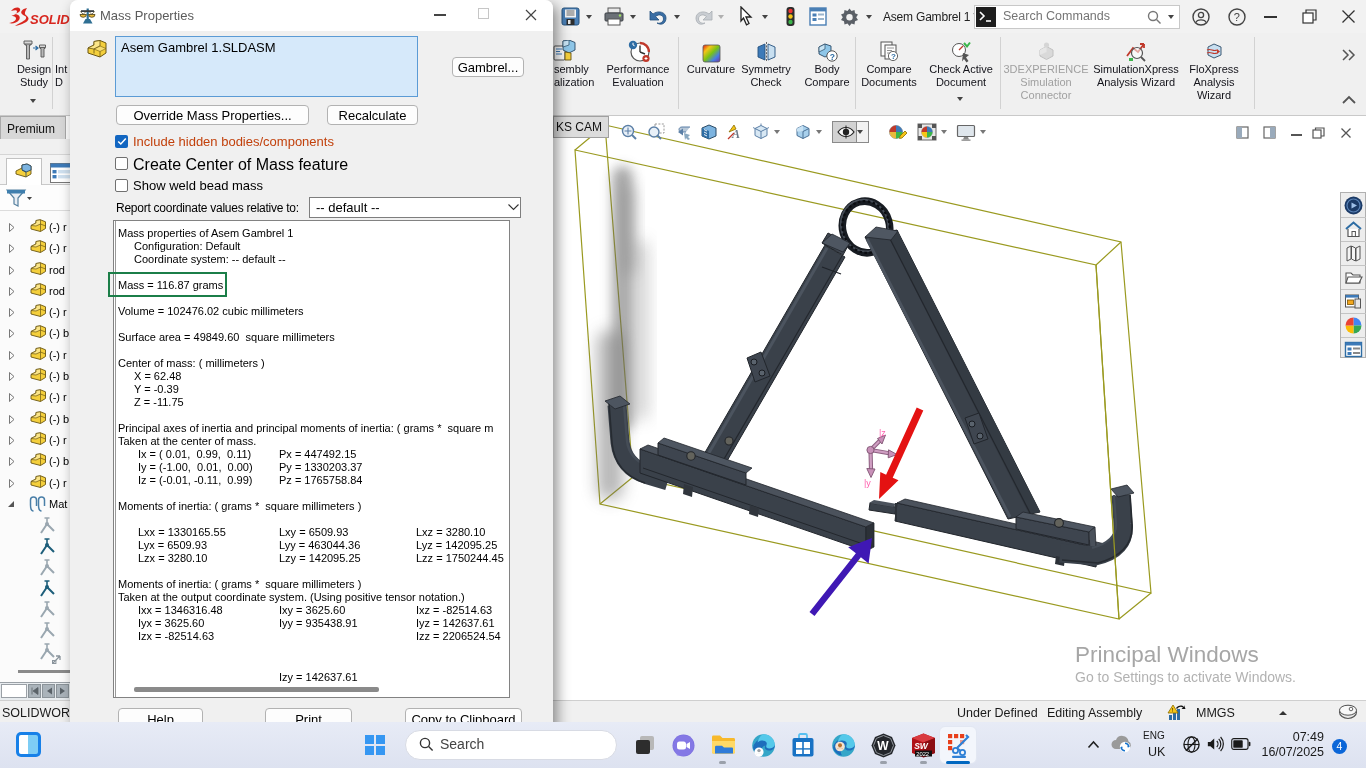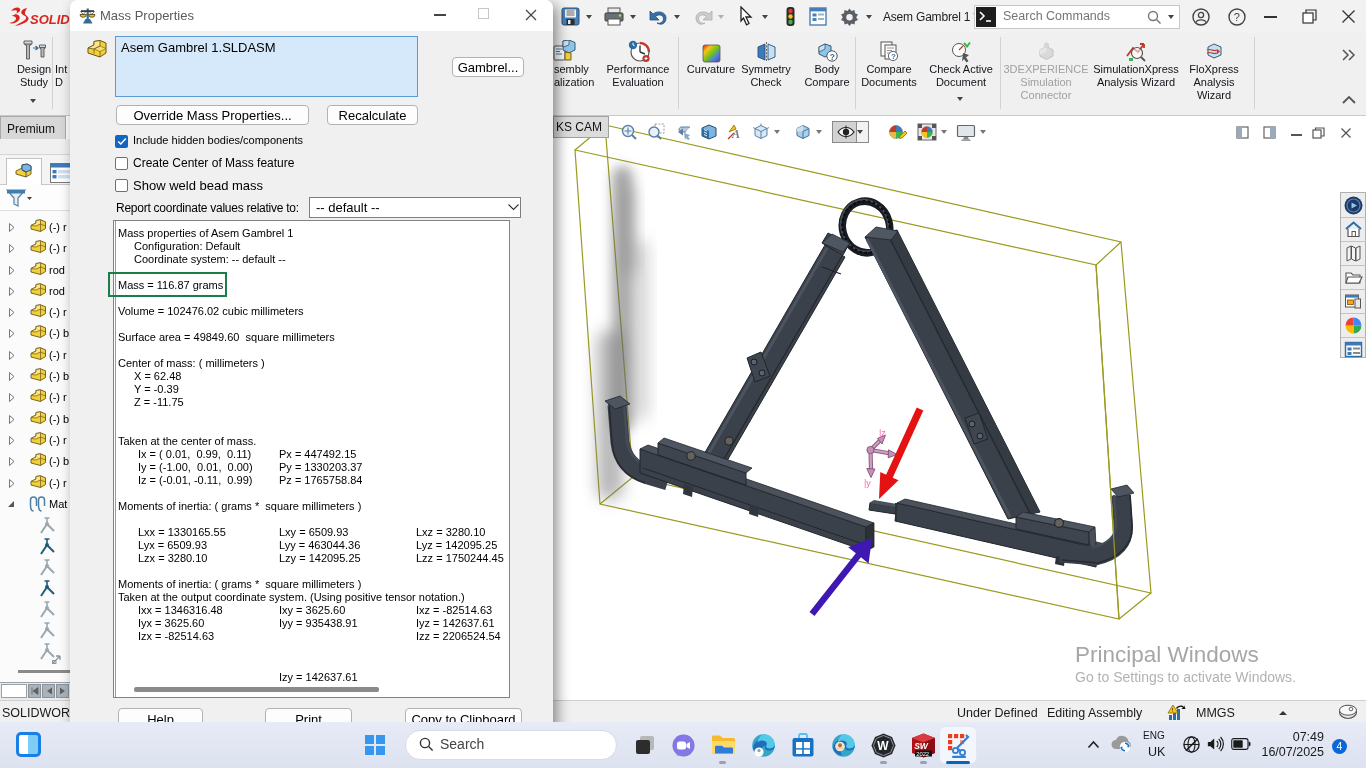--- a/index.html
+++ b/index.html
@@ -895,23 +895,23 @@
   <div class="abs" style="left:51px;top:40px;font-size:13px;color:#000;">Asem Gambrel 1.SLDASM</div>
 
   <div class="btn" style="left:382px;top:57px;width:72px;height:20px;line-height:19px;">Gambrel...</div>
   <div class="btn" style="left:46px;top:105px;width:193px;height:20px;line-height:19px;">Override Mass Properties...</div>
   <div class="btn" style="left:257px;top:105px;width:91px;height:20px;line-height:19px;">Recalculate</div>
 
   <div class="abs" style="left:45px;top:135px;width:13px;height:13px;background:#1266c1;border-radius:2px;"></div>
   <svg class="abs" style="left:46.5px;top:137px;" width="10" height="9" viewBox="0 0 10 9">
         <path d="M1.2 4.5 L3.8 7 L8.8 1.5" stroke="#fff" stroke-width="1.5" fill="none"></path>
       </svg>
-  <div class="abs" style="left:63px;top:134px;font-size:11px;color:#000000;">Include hidden bodies/components</div>
+  <div class="abs" style="left:63px;top:134px;font-size:13px;color:#c2410c;">Include hidden bodies/components</div>
   <div class="abs" style="left:45px;top:157px;width:13px;height:13px;background:#fff;border:1px solid #707070;border-radius:2px;"></div>
-  <div class="abs" style="left:63px;top:156px;font-size:12px;color:#000;">Create Center of Mass feature</div>
+  <div class="abs" style="left:63px;top:156px;font-size:16px;color:#000;">Create Center of Mass feature</div>
   <div class="abs" style="left:45px;top:179px;width:13px;height:13px;background:#fff;border:1px solid #707070;border-radius:2px;"></div>
   <div class="abs" style="left:63px;top:178px;font-size:13px;color:#000;">Show weld bead mass</div>
 
   <div class="abs" style="left:46px;top:201px;font-size:12px;letter-spacing:-0.25px;color:#000;">Report coordinate values relative to:</div>
   <div class="abs" style="left:239px;top:197px;width:212px;height:21px;background:#fff;border:1px solid #7e7e7e;"></div>
   <div class="abs" style="left:246px;top:200px;font-size:13px;color:#000;">-- default --</div>
   <svg class="abs" style="left:438px;top:204px;" width="11" height="7" viewBox="0 0 11 7">
         <path d="M0.5 0.5 L5.5 5.5 L10.5 0.5" stroke="#333" stroke-width="1.1" fill="none"></path>
       </svg>
 
@@ -919,20 +919,21 @@
     <div class="abs" style="left:4px;top:6px;">Mass properties of Asem Gambrel 1</div>
     <div class="abs" style="left:20px;top:19px;">Configuration: Default</div>
     <div class="abs" style="left:20px;top:32px;">Coordinate system: -- default --</div>
     <div class="abs" style="left:4px;top:58px;">Mass = 116.87 grams</div>
     <div class="abs" style="left:4px;top:84px;">Volume = 102476.02 cubic millimeters</div>
     <div class="abs" style="left:4px;top:110px;">Surface area = 49849.60&nbsp; square millimeters</div>
     <div class="abs" style="left:4px;top:136px;">Center of mass: ( millimeters )</div>
     <div class="abs" style="left:20px;top:149px;">X = 62.48</div>
     <div class="abs" style="left:20px;top:162px;">Y = -0.39</div>
     <div class="abs" style="left:20px;top:175px;">Z = -11.75</div>
+    <div class="abs" style="left:4px;top:201px;">Principal axes of inertia and principal moments of inertia: ( grams *&nbsp; square m</div>
     <div class="abs" style="left:4px;top:214px;">Taken at the center of mass.</div>
     <div class="abs" style="left:24px;top:227px;">Ix = ( 0.01,&nbsp; 0.99,&nbsp; 0.11)</div>
         <div class="abs" style="left:165px;top:227px;">Px = 447492.15</div>
     <div class="abs" style="left:24px;top:240px;">Iy = (-1.00,&nbsp; 0.01,&nbsp; 0.00)</div>
         <div class="abs" style="left:165px;top:240px;">Py = 1330203.37</div>
     <div class="abs" style="left:24px;top:253px;">Iz = (-0.01, -0.11,&nbsp; 0.99)</div>
         <div class="abs" style="left:165px;top:253px;">Pz = 1765758.84</div>
     <div class="abs" style="left:4px;top:279px;">Moments of inertia: ( grams *&nbsp; square millimeters )</div>
     <div class="abs" style="left:24px;top:305px;">Lxx = 1330165.55</div>
         <div class="abs" style="left:165px;top:305px;">Lxy = 6509.93</div>

